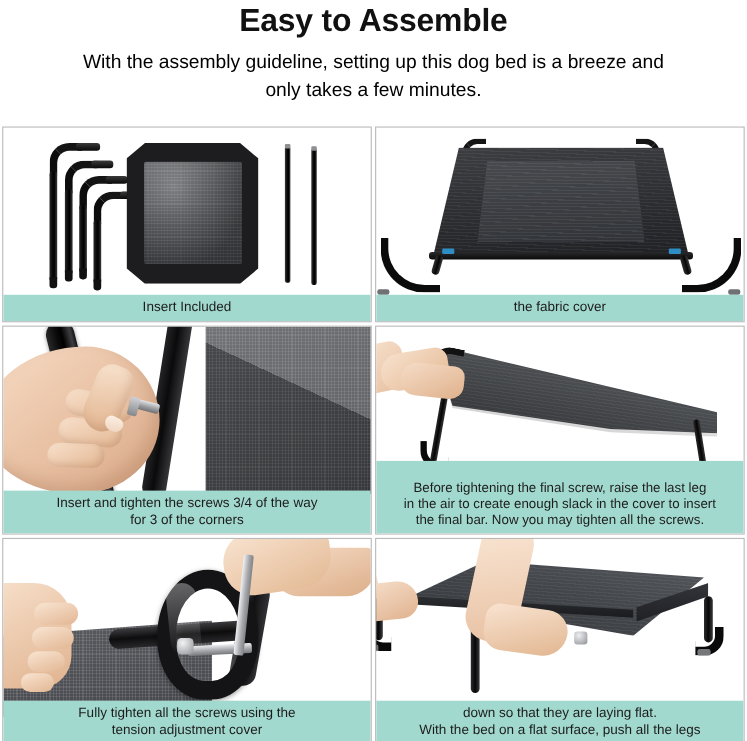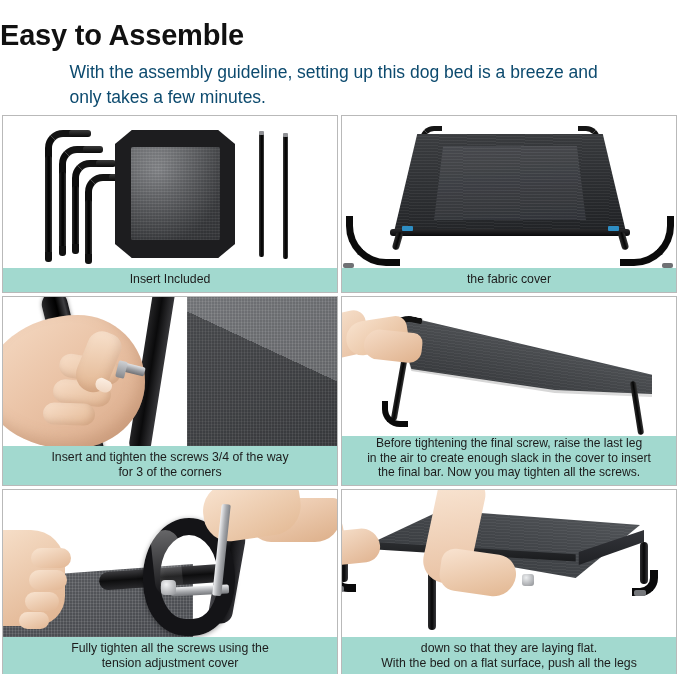--- a/index.html
+++ b/index.html
@@ -15,33 +15,34 @@
   }
   .page {
     position: relative;
     width: 679px;
     height: 674px;
     background: #ffffff;
   }
 
   
   .header {
-    padding-top: 18px;
+    padding-top: 2px;
+    text-align: center;
   }
   .header-title {
     font-size: 29px;
     font-weight: bold;
     color: #111111;
     letter-spacing: -0.2px;
     line-height: 34px;
     margin: 0;
   }
   .header-sub {
     font-size: 17.5px;
-    color: #0c4a6e;
+    color: #000000;
     line-height: 25px;
     margin: 8px auto 0 auto;
     max-width: 540px;
     font-weight: normal;
   }
 
   
   .grid {
     position: absolute;
     left: 2px;
@@ -72,21 +73,21 @@
     background: #a2d9cf;
     color: #1c1c1c;
     font-size: 12.3px;
     line-height: 15px;
     text-align: center;
     padding: 4px 6px 5px 6px;
     box-sizing: border-box;
     z-index: 6;
   }
   .cap-2 { padding-top: 4px; }
-  .cap-3 { padding-top: 0; font-size: 12.1px; line-height: 14.6px; margin-top: 44px; }
+  .cap-3 { padding-top: 17px; font-size: 12.1px; line-height: 14.6px; margin-top: 44px; }
 
   
   .legs-group {
     position: absolute;
     left: 38px;
     top: 14px;
     width: 86px;
     height: 130px;
   }
   .leg {

